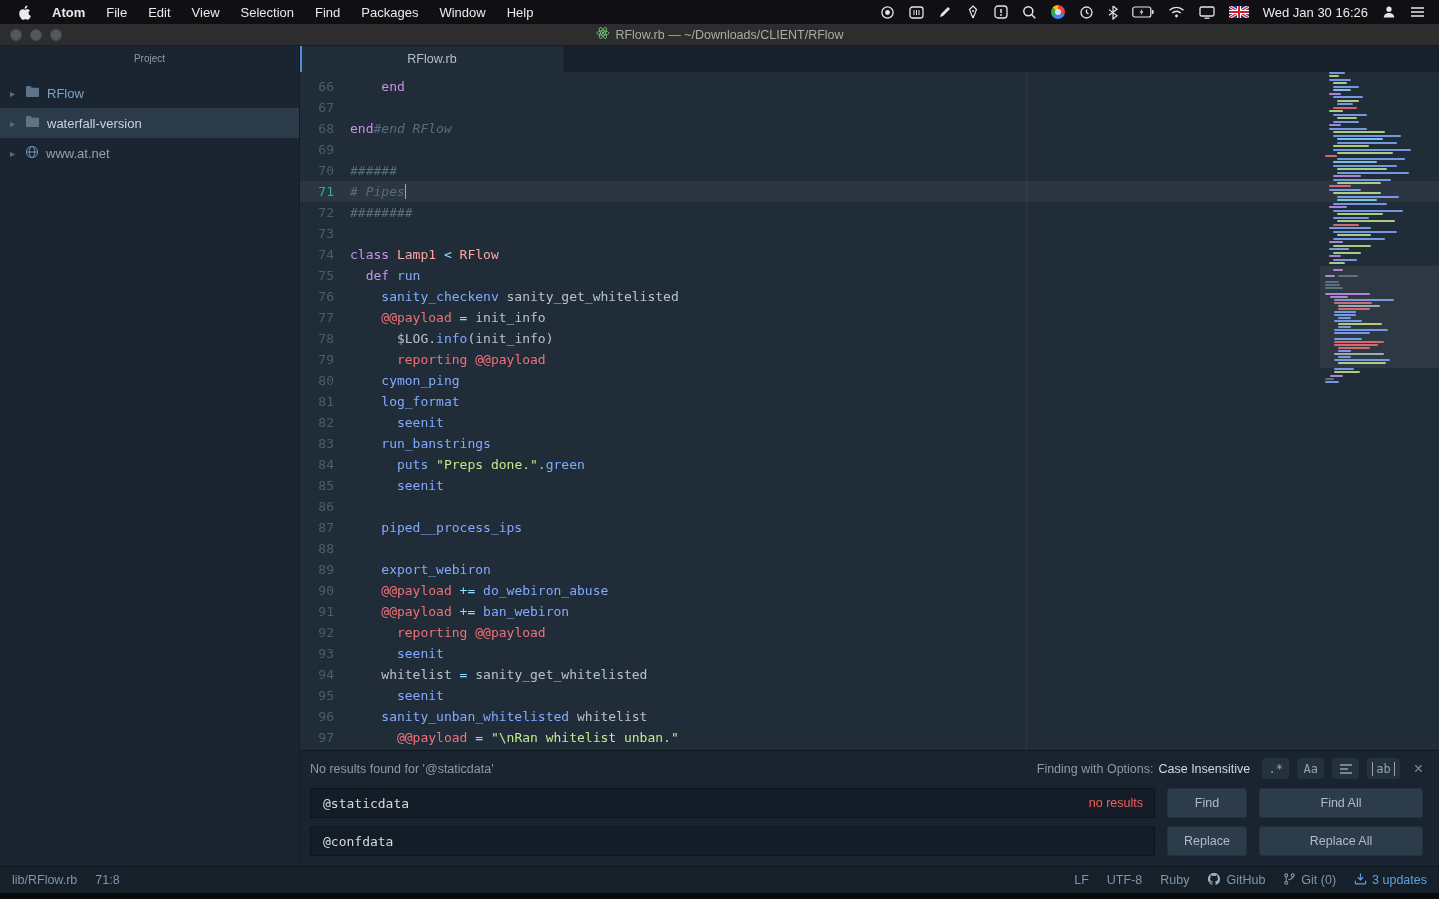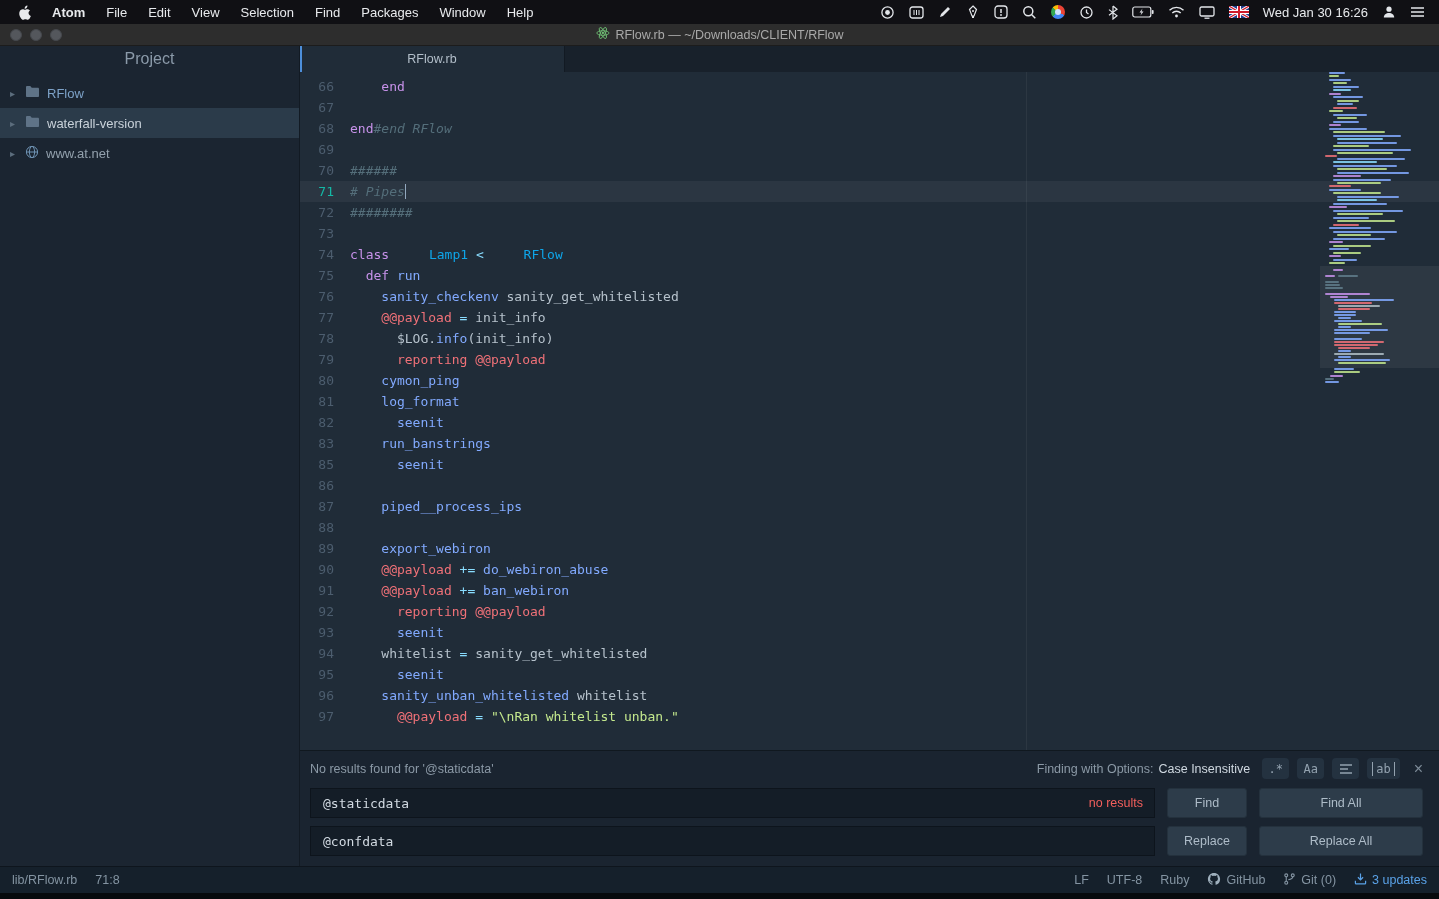--- a/index.html
+++ b/index.html
@@ -29,21 +29,21 @@
   .traffic span { width:12px; height:12px; border-radius:50%; background:#54575c; border:1px solid #45484d; }
   .win-title { position:absolute; left:50%; transform:translateX(-50%); display:flex; align-items:center;
                gap:6px; color:#a9a9a9; font-size:12.5px; white-space:nowrap; }
 
   
   .app { flex:1; display:flex; min-height:0; }
 
   
   .sidebar { width:300px; flex:none; background:#1b2531; border-right:1px solid #121a23;
              display:flex; flex-direction:column; }
-  .sidebar-header { height:26px; line-height:26px; text-align:center; color:#8b9aa9; font-size:16px; flex:none; }
+  .sidebar-header { height:26px; line-height:26px; text-align:center; color:#8b9aa9; font-size:10px; flex:none; }
   .tree { padding-top:6px; }
   .tree-item { height:30px; display:flex; align-items:center; gap:7px; padding-left:10px; font-size:13px; }
   .tree-item.selected { background:#2b3b4a; }
   .chev { color:#5c6d7d; font-size:10px; width:8px; }
   .t-label-0 { color:#7da2c8; }
   .t-label-1 { color:#c9d2da; }
   .t-label-2 { color:#93a1ad; }
 
   
   .main { flex:1; display:flex; flex-direction:column; min-width:0; }
@@ -61,21 +61,21 @@
   .line.cur .ln { color:#14b8a6; }
   .src { padding-left:16px; white-space:pre; }
   .cursor { position:absolute; left:105px; top:3px; width:1px; height:15px; background:#93a9bf; }
   .tk-kw  { color:#c792ea; }
   .tk-fn  { color:#82aaff; }
   .tk-txt { color:#b6c2cc; }
   .tk-var { color:#f07178; }
   .tk-op  { color:#89ddff; }
   .tk-str { color:#c3e88d; }
   .tk-com { color:#546e7a; font-style:italic; }
-  .tk-cls { color:#0ea5e9;margin-left:32px; }
+  .tk-cls { color:#fca5a5; }
   .wrap-guide { position:absolute; left:726px; top:0; bottom:0; width:1px; background:rgba(255,255,255,.055); }
 
   
   .minimap { position:absolute; right:0; top:0; width:119px; height:336px; }
   .mm-row { position:absolute; height:2px; border-radius:1px; opacity:.85; }
   .mm-viewport { position:absolute; left:0; right:0; background:rgba(255,255,255,.06); }
 
   
   .find-panel { height:116px; flex:none; background:#1a2430; border-top:1px solid #10181f;
                 padding:6px 16px 10px 10px; display:flex; flex-direction:column; }
@@ -361,20 +361,24 @@
               <span class="ln">81</span>
               <span class="src"><span class="tk-txt">    </span><span class="tk-fn">log_format</span></span>
             </div>
             <div class="line">
               <span class="ln">82</span>
               <span class="src"><span class="tk-txt">      </span><span class="tk-fn">seenit</span></span>
             </div>
             <div class="line">
               <span class="ln">83</span>
               <span class="src"><span class="tk-txt">    </span><span class="tk-fn">run_banstrings</span></span>
+            </div>
+            <div class="line">
+              <span class="ln">84</span>
+              <span class="src"><span class="tk-txt">      </span><span class="tk-fn">puts</span><span class="tk-txt"> </span><span class="tk-str">"Preps done."</span><span class="tk-txt">.</span><span class="tk-fn">green</span></span>
             </div>
             <div class="line">
               <span class="ln">85</span>
               <span class="src"><span class="tk-txt">      </span><span class="tk-fn">seenit</span></span>
             </div>
             <div class="line">
               <span class="ln">86</span>
             </div>
             <div class="line">
               <span class="ln">87</span>

